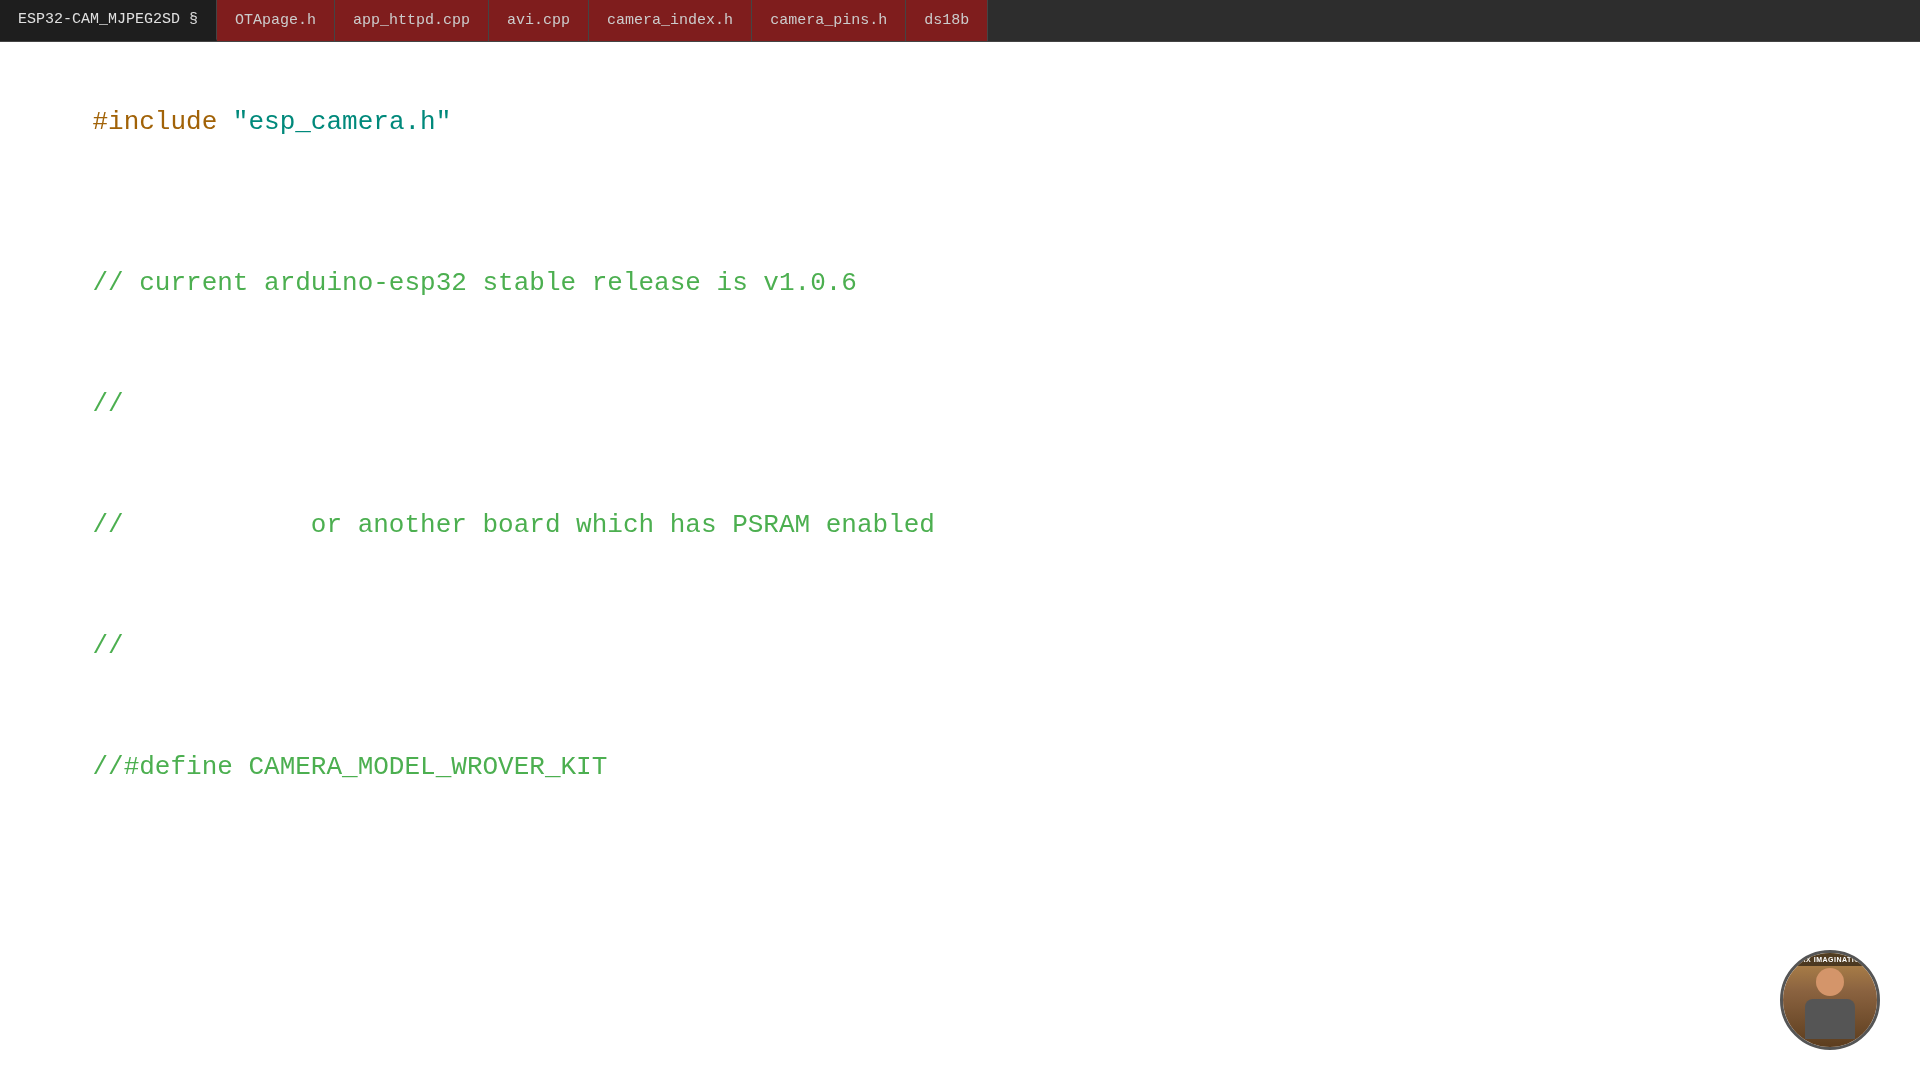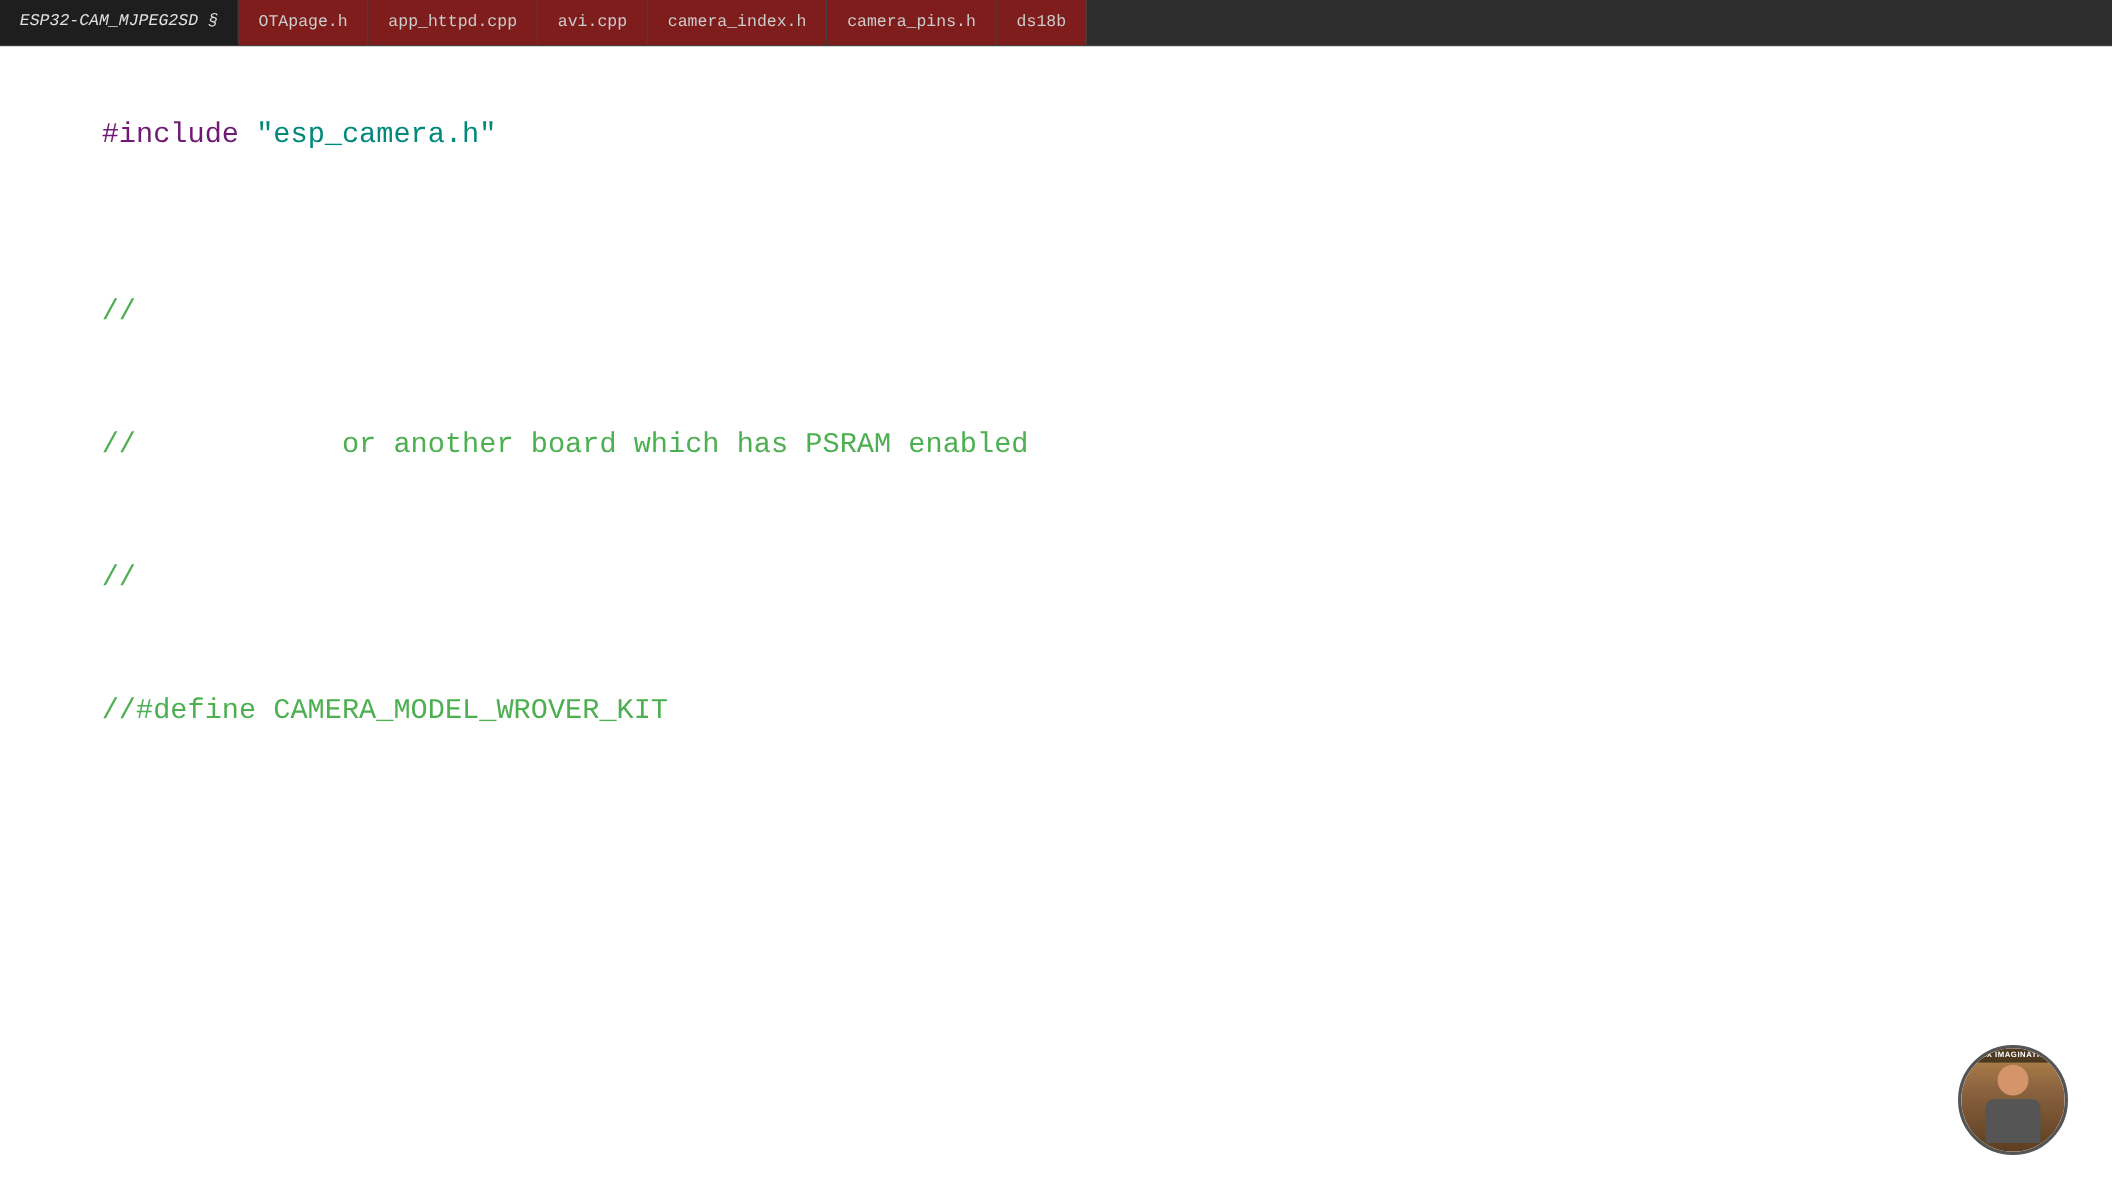--- a/index.html
+++ b/index.html
@@ -36,42 +36,41 @@
       cursor: pointer;
       white-space: nowrap;
       height: 100%;
       background: #7f1d1d;
     }
 
     .tab.active {
       background: #1e1e1e;
       color: #e0e0e0;
       border-bottom: 2px solid #1e1e1e;
-      font-style: italic;
     }
 
     
     .code-area {
       background: #ffffff;
       width: 100%;
       height: calc(1080px - 42px);
       padding: 20px 30px;
       overflow: hidden;
       position: relative;
     }
 
     .code-line {
       font-size: 26px;
       line-height: 1.55;
       white-space: pre;
       font-family: 'Courier New', Courier, monospace;
     }
 
     
-    .c-cyan { color: #701a75; }
+    .c-cyan { color: #a16207; }
     .c-comment { color: #4caf50; }
     .c-teal { color: #00897b; }
 
     @keyframes blink {
       0%, 100% { opacity: 1; }
       50% { opacity: 0; }
     }
 
     
     .avatar-overlay {
@@ -167,20 +166,23 @@
 </div>
 
 <div class="code-area">
 
   <div class="code-line">
     <span class="c-cyan">#include </span><span class="c-teal">"esp_camera.h"</span>
   </div>
 
   <div class="code-line">&nbsp;</div>
 
+  <div class="code-line">
+    <span class="c-comment">// current arduino-esp32 stable release is v1.0.6</span>
+  </div>
 
   <div class="code-line">
     <span class="c-comment">//</span>
   </div>
 
 
   <div class="code-line">
     <span class="c-comment">//            or another board which has PSRAM enabled</span>
   </div>
 

